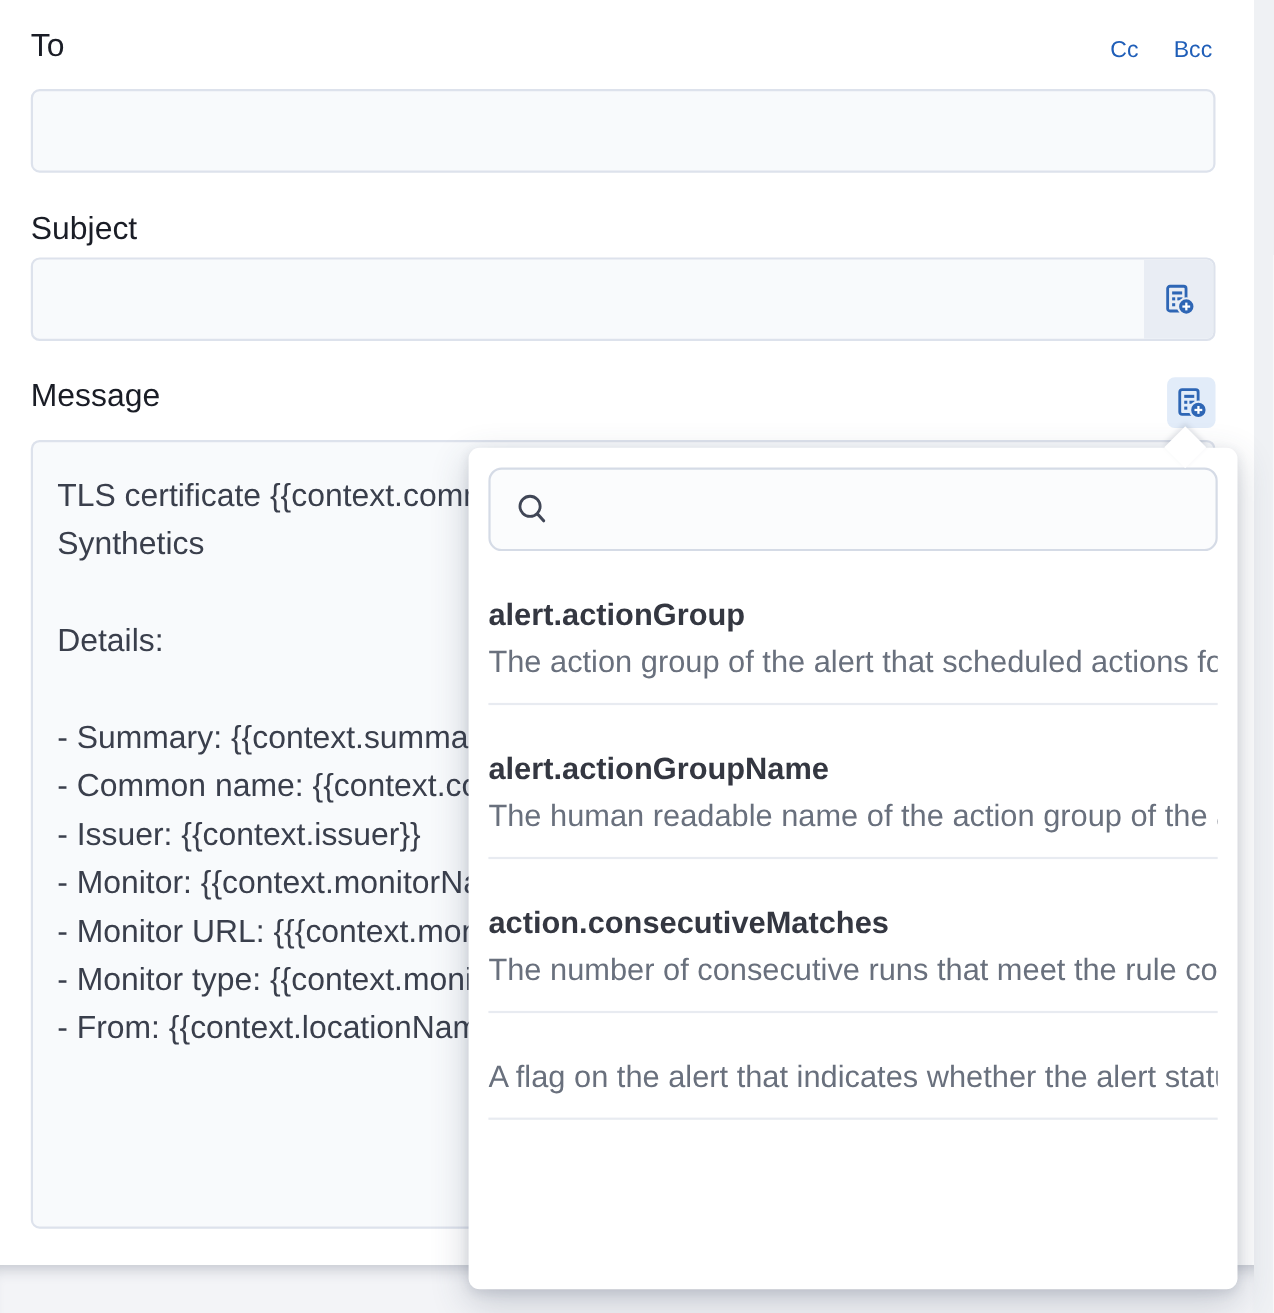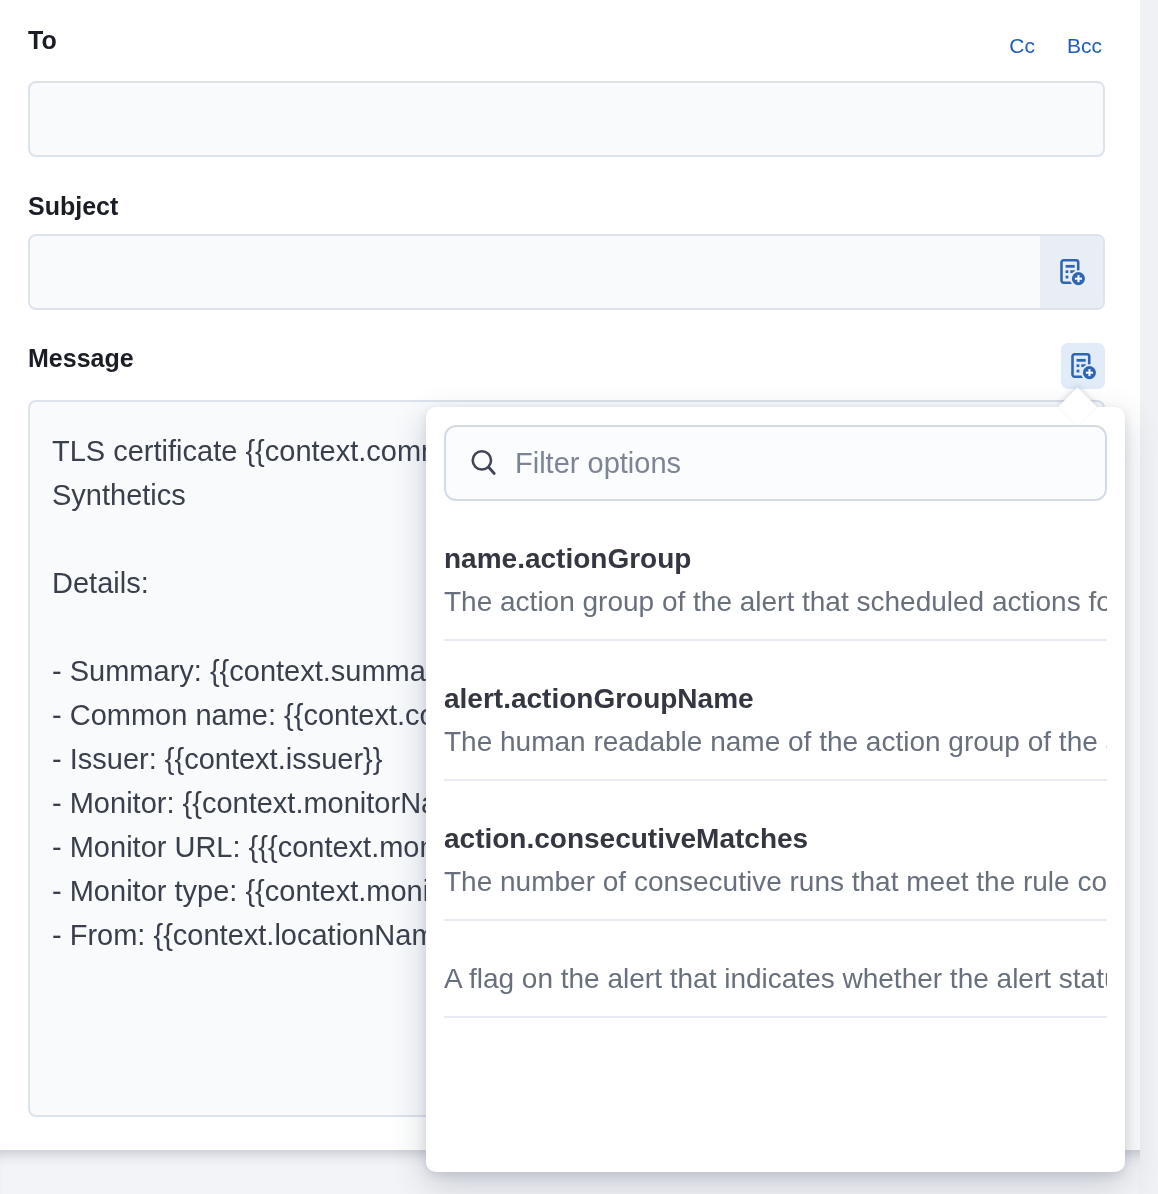--- a/index.html
+++ b/index.html
@@ -1,21 +1,21 @@
 <!DOCTYPE html>
 <html><head>
 <meta charset="utf-8">
 <style>
   * { margin:0; padding:0; box-sizing:border-box; }
   html,body { background:#fff; }
   .page {
     position:relative; width:1158px; height:1194px; overflow:hidden;
     font-family:"Liberation Sans", sans-serif; background:#fff;
   }
-  .field-label { position:absolute; left:28px; font-size:25px; font-weight:700; color:#1a1d26; }
+  .field-label { position:absolute; left:28px; font-size:29px; font-weight:400; color:#1a1d26; }
   .links-row { position:absolute; top:34px; right:56px; display:flex; gap:32px; }
   .links-row a { font-size:21px; font-weight:500; color:#1f5eb8; text-decoration:none; cursor:pointer; }
   .text-field {
     position:absolute; left:28px; width:1077px; height:76px;
     background:#f8fafc; border:2px solid #dde2ec; border-radius:8px;
   }
   .text-field input {
     width:100%; height:100%; border:none; outline:none; background:transparent;
     font-family:"Liberation Sans", sans-serif; font-size:28px; color:#343741; padding:0 20px;
   }
@@ -138,26 +138,25 @@
   <div class="right-gutter"></div>
 
   <div class="popover-arrow"></div>
   <div class="popover">
 
     <div class="filter-box">
       <svg class="icon-svg" width="32" height="32" viewBox="0 0 30 30">
         <circle cx="13" cy="12.5" r="8.6" fill="none" stroke="#404656" stroke-width="2.4"></circle>
         <line x1="19.6" y1="19.2" x2="24.6" y2="24.8" stroke="#404656" stroke-width="2.6" stroke-linecap="round"></line>
       </svg>
-      <input placeholder="Filter options" style="">
     </div>
 
     <div class="var-list">
       <div class="var-item">
-        <div class="var-name">name.actionGroup</div>
+        <div class="var-name">alert.actionGroup</div>
         <div class="var-desc">The action group of the alert that scheduled actions for the alert.</div>
       </div>
       <div class="var-item">
         <div class="var-name">alert.actionGroupName</div>
         <div class="var-desc">The human readable name of the action group of the alert that scheduled actions for the alert.</div>
       </div>
       <div class="var-item">
         <div class="var-name">action.consecutiveMatches</div>
         <div class="var-desc">The number of consecutive runs that meet the rule conditions.</div>
       </div>

